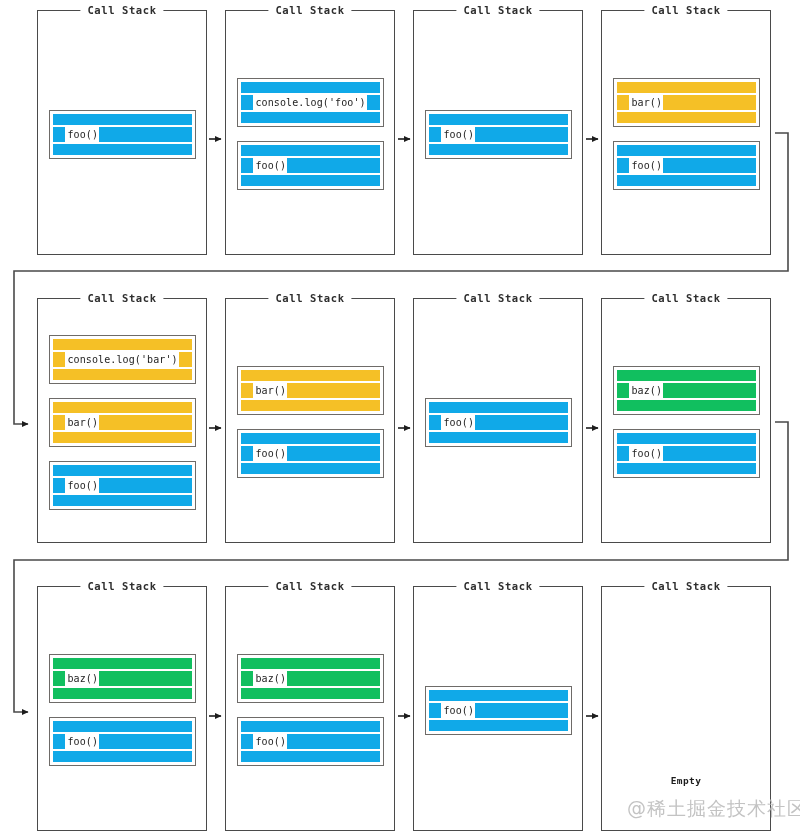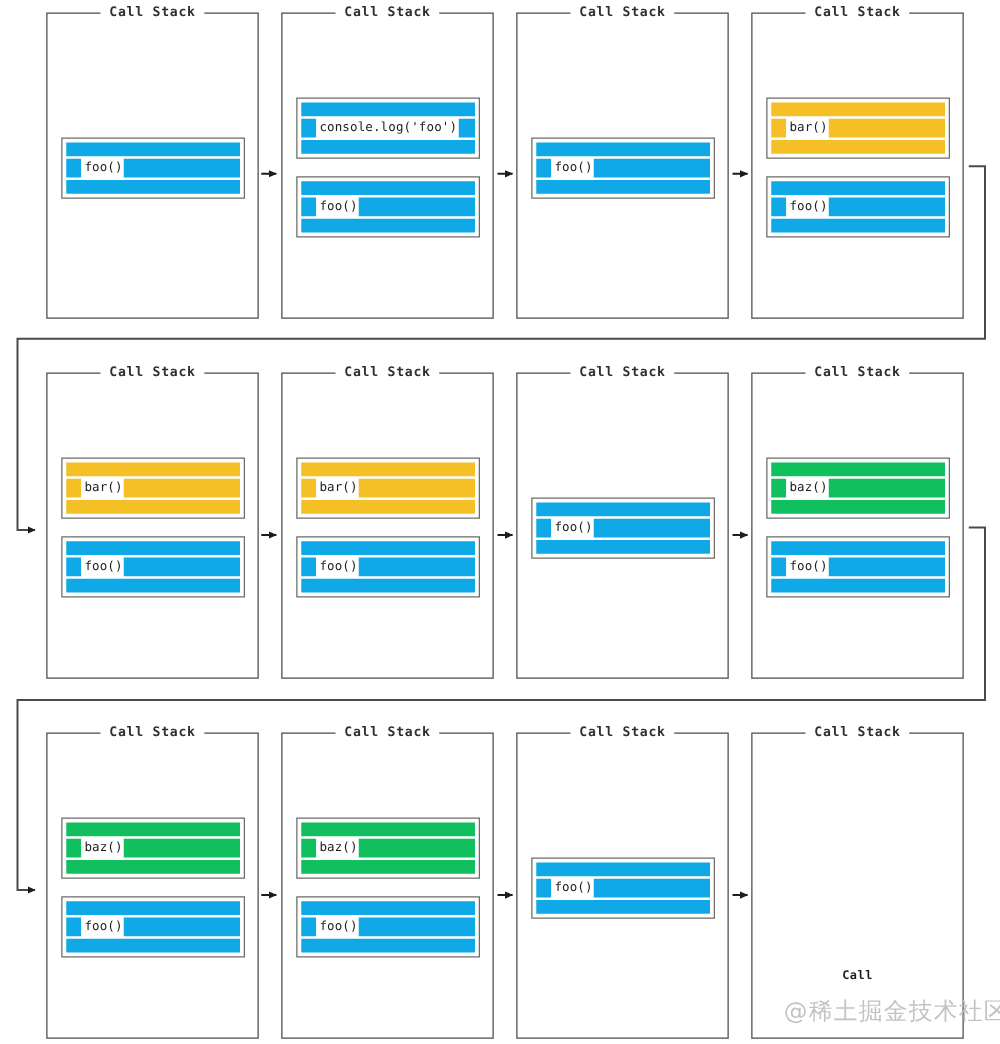--- a/index.html
+++ b/index.html
@@ -234,20 +234,29 @@
     </div>
   </div>
 
   <div class="panel" style="left:37px; top:298px; width:170px; height:245px;">
     <div class="panel-title">Call Stack</div>
     <div class="panel-body" style="height:236px;">
       <div class="frame c-orange">
         <div class="bar"></div>
         <div class="bar-mid">
           <span class="nub"></span>
+          <span class="label">console.log('bar')</span>
+          <span class="fill"></span>
+        </div>
+        <div class="bar"></div>
+      </div>
+      <div class="frame c-orange">
+        <div class="bar"></div>
+        <div class="bar-mid">
+          <span class="nub"></span>
           <span class="label">bar()</span>
           <span class="fill"></span>
         </div>
         <div class="bar"></div>
       </div>
       <div class="frame c-blue">
         <div class="bar"></div>
         <div class="bar-mid">
           <span class="nub"></span>
           <span class="label">foo()</span>
@@ -379,18 +388,18 @@
           <span class="label">foo()</span>
           <span class="fill"></span>
         </div>
         <div class="bar"></div>
       </div>
     </div>
   </div>
 
   <div class="panel" style="left:601px; top:586px; width:170px; height:245px;">
     <div class="panel-title">Call Stack</div>
-    <div class="empty-label" style="left:50%; transform:translateX(-50%); bottom:44px;">Call</div>
+    <div class="empty-label" style="left:50%; transform:translateX(-50%); bottom:44px;">Empty</div>
   </div>
 
   <div class="watermark" style="left:627px; top:796px;">@稀土掘金技术社区</div>
 
 </div>
 
 </body></html>

